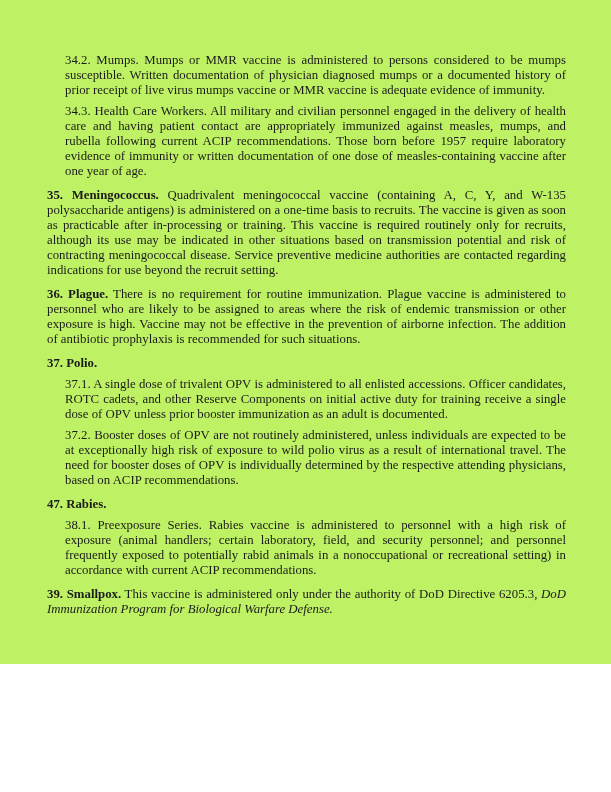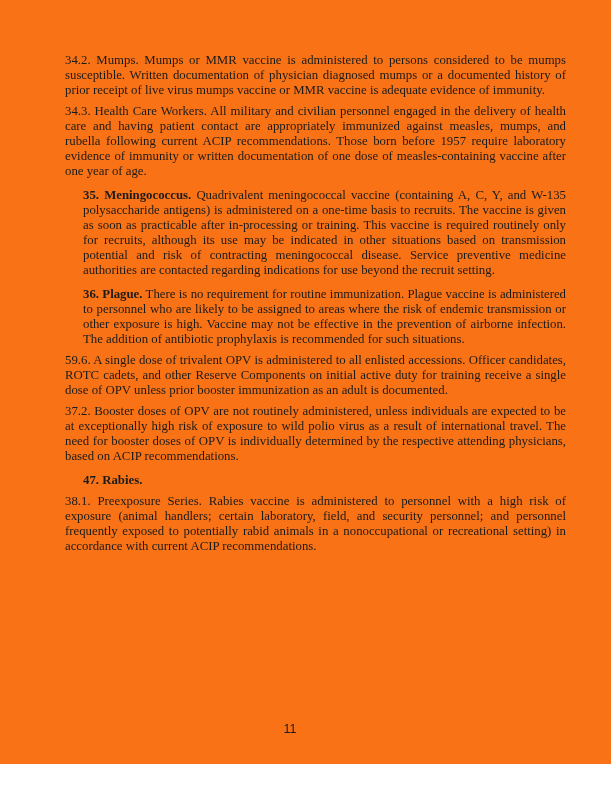--- a/index.html
+++ b/index.html
@@ -1,38 +1,38 @@
 <!DOCTYPE html>
 <html lang="en"><head>
 <meta charset="utf-8">
 <style>
   html, body { margin: 0; padding: 0; background: #ffffff; }
   .page {
     position: relative;
     width: 611px;
-    height: 764px;
-    background: #f97316;
+    height: 664px;
+    background: #bef264;
     color: #1b1b1b;
     font-family: "Liberation Serif", serif;
     overflow: hidden;
   }
   .content {
     position: absolute;
     left: 47px;
     top: 53px;
     width: 519px;
     font-size: 12.8px;
     line-height: 15px;
     text-align: justify;
     hyphens: auto;
     -webkit-hyphens: auto;
   }
   .content p { margin: 0 0 6px 0; }
   p.sub { margin-left: 18px; }
-  p.sec { margin-top: 9px; margin-left: 36px; }
+  p.sec { margin-top: 9px; }
   p.sec b { font-weight: 700; }
   p i { font-style: italic; }
   .footer {
     position: absolute;
     top: 722px;
     left: 0;
     width: 580px;
     text-align: center;
     font-size: 12.5px;
     color: #1b1b1b;
@@ -46,28 +46,30 @@
   <div class="content">
 
     <p class="sub"><span>34.2.  Mumps.  Mumps or MMR vaccine is administered to persons considered to be mumps susceptible.  Written documentation of physician diagnosed mumps or a documented history of prior receipt of live virus mumps vaccine or MMR vaccine is adequate evidence of immunity.</span></p>
 
     <p class="sub"><span>34.3.  Health Care Workers.  All military and civilian personnel engaged in the delivery of health care and having patient contact are appropriately immunized against measles, mumps, and rubella following current ACIP recommendations.  Those born before 1957 require laboratory evidence of immunity or written documentation of one dose of measles-containing vaccine after one year of age.</span></p>
 
     <p class="sec"><b>35.  Meningococcus.</b><span> Quadrivalent meningococcal vaccine (containing A, C, Y, and W-135 polysaccharide antigens) is administered on a one-time basis to recruits.  The vaccine is given as soon as practicable after in-processing or training.  This vaccine is required routinely only for recruits, although its use may be indicated in other situations based on transmission potential and risk of contracting meningococcal disease.  Service preventive medicine authorities are contacted regarding indications for use beyond the recruit setting.</span></p>
 
     <p class="sec"><b>36.  Plague.</b><span> There is no requirement for routine immunization.  Plague vaccine is administered to personnel who are likely to be assigned to areas where the risk of endemic transmission or other exposure is high.  Vaccine may not be effective in the prevention of airborne infection.  The addition of antibiotic prophylaxis is recommended for such situations.</span></p>
 
+    <p class="sec"><b>37.  Polio.</b></p>
 
-    <p class="sub"><span>59.6.  A single dose of trivalent OPV is administered to all enlisted accessions.  Officer candidates, ROTC cadets, and other Reserve Components on initial active duty for training receive a single dose of OPV unless prior booster immunization as an adult is documented.</span></p>
+    <p class="sub"><span>37.1.  A single dose of trivalent OPV is administered to all enlisted accessions.  Officer candidates, ROTC cadets, and other Reserve Components on initial active duty for training receive a single dose of OPV unless prior booster immunization as an adult is documented.</span></p>
 
     <p class="sub"><span>37.2.  Booster doses of OPV are not routinely administered, unless individuals are expected to be at exceptionally high risk of exposure to wild polio virus as a result of international travel.  The need for booster doses of OPV is individually determined by the respective attending physicians, based on ACIP recommendations.</span></p>
 
 
     <p class="sec"><b>47.  Rabies.</b></p>
 
     <p class="sub"><span>38.1.  Preexposure Series.  Rabies vaccine is administered to personnel with a high risk of exposure (animal handlers; certain laboratory, field, and security personnel; and personnel frequently exposed to potentially rabid animals in a nonoccupational or recreational setting) in accordance with current ACIP recommendations.</span></p>
 
 
+    <p class="sec"><b>39.  Smallpox.</b><span> This vaccine is administered only under the authority of  DoD Directive 6205.3, </span><i>DoD Immunization Program for Biological Warfare Defense.</i></p>
 
   </div>
 
   <div class="footer">11</div>
 </div>
 
 </body></html>

